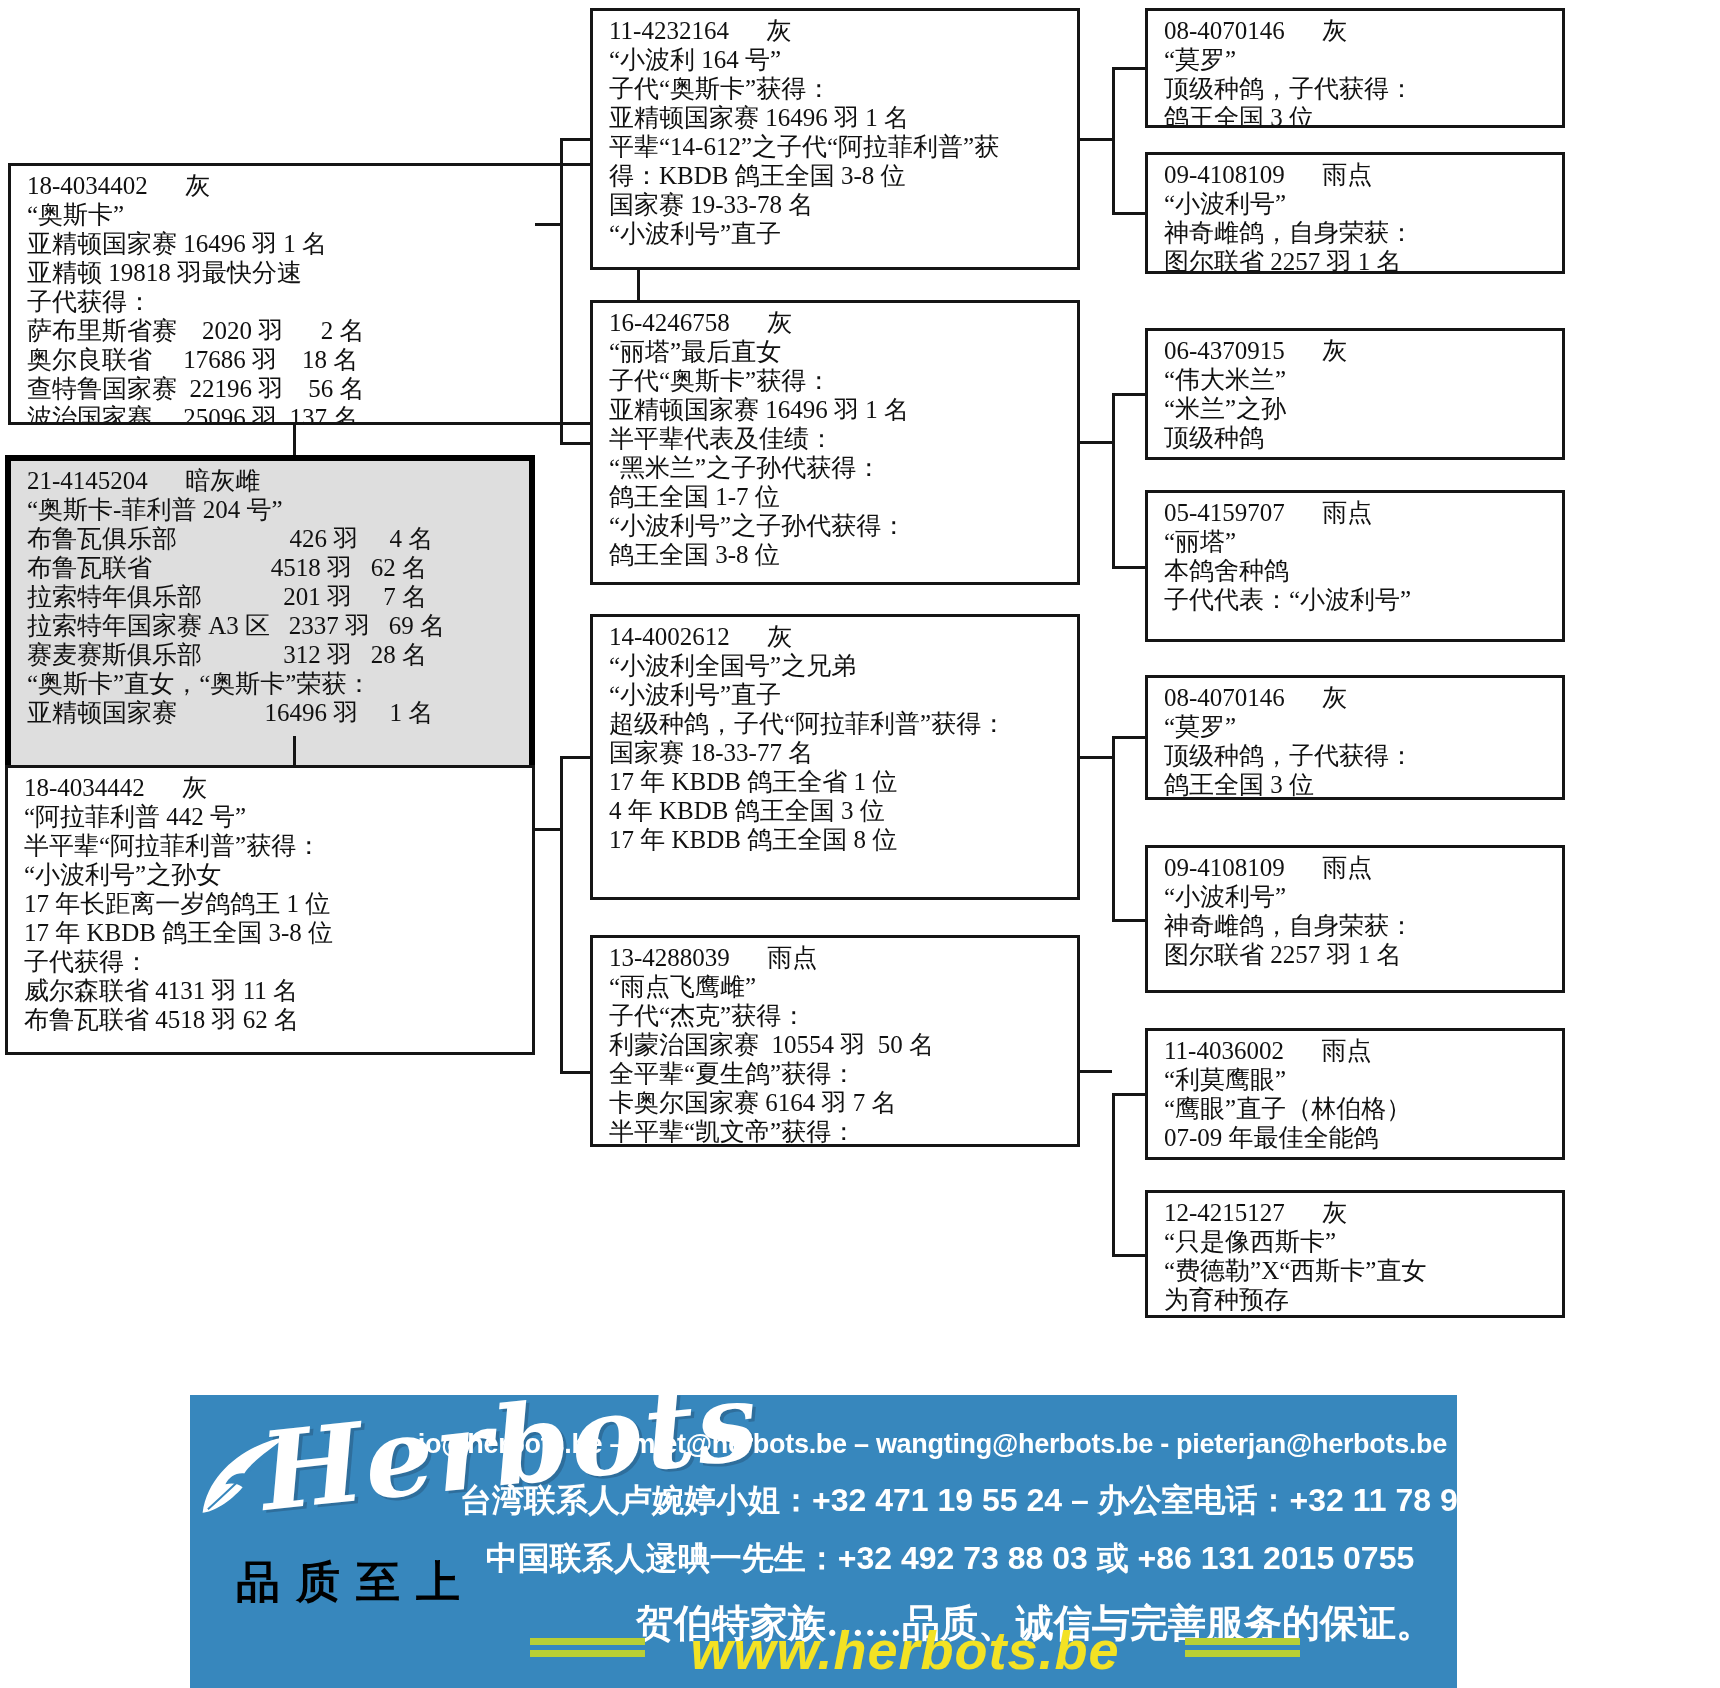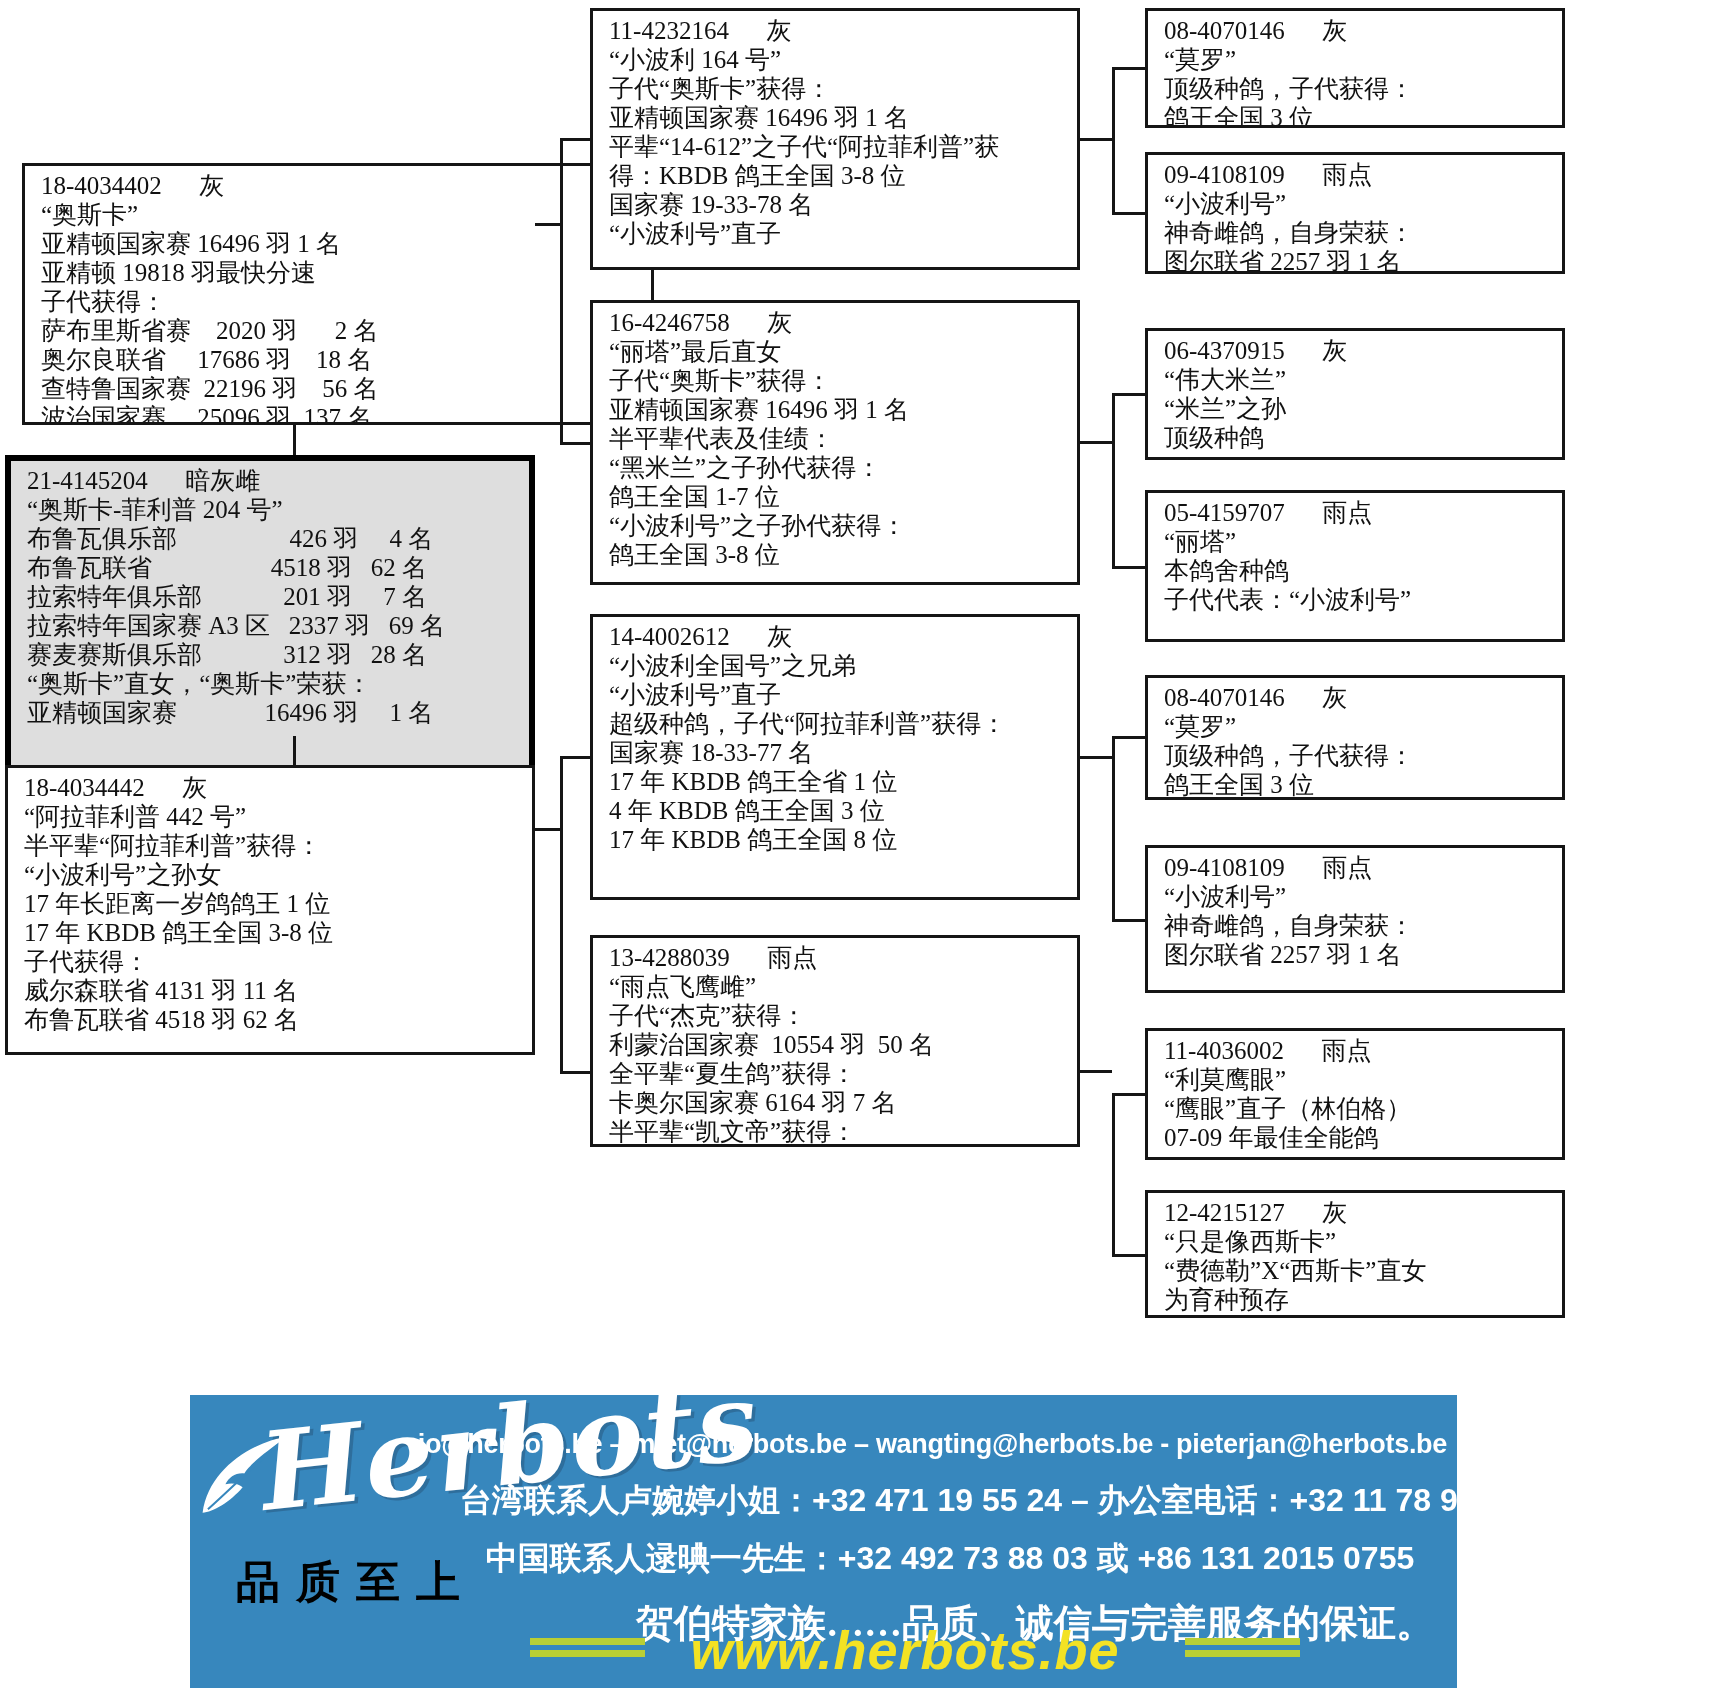--- a/index.html
+++ b/index.html
@@ -27,21 +27,21 @@
             font-family:"Liberation Serif","DejaVu Serif",serif;}
   .b-web{left:715px;top:224px;transform:translateX(-50%);font-size:54px;font-style:italic;
          color:#f3e224;letter-spacing:1px;}
   .dbl{position:absolute;width:115px;height:19px;border-top:7px solid #b9cf35;border-bottom:7px solid #b9cf35;box-sizing:border-box;}
 </style>
 </head>
 <body>
 
 <div class="stage">
 
-  <div class="box" style="left:22px;top:163px;width:632px;height:262px">
+  <div class="box" style="left:8px;top:163px;width:632px;height:262px">
       <div class="ln">18-4034402      灰</div>
       <div class="ln">“奥斯卡”</div>
       <div class="ln">亚精顿国家赛 16496 羽 1 名</div>
       <div class="ln">亚精顿 19818 羽最快分速</div>
       <div class="ln">子代获得：</div>
       <div class="ln">萨布里斯省赛    2020 羽      2 名</div>
       <div class="ln">奥尔良联省     17686 羽    18 名</div>
       <div class="ln">查特鲁国家赛  22196 羽    56 名</div>
       <div class="ln">波治国家赛     25096 羽  137 名</div>
     </div>

